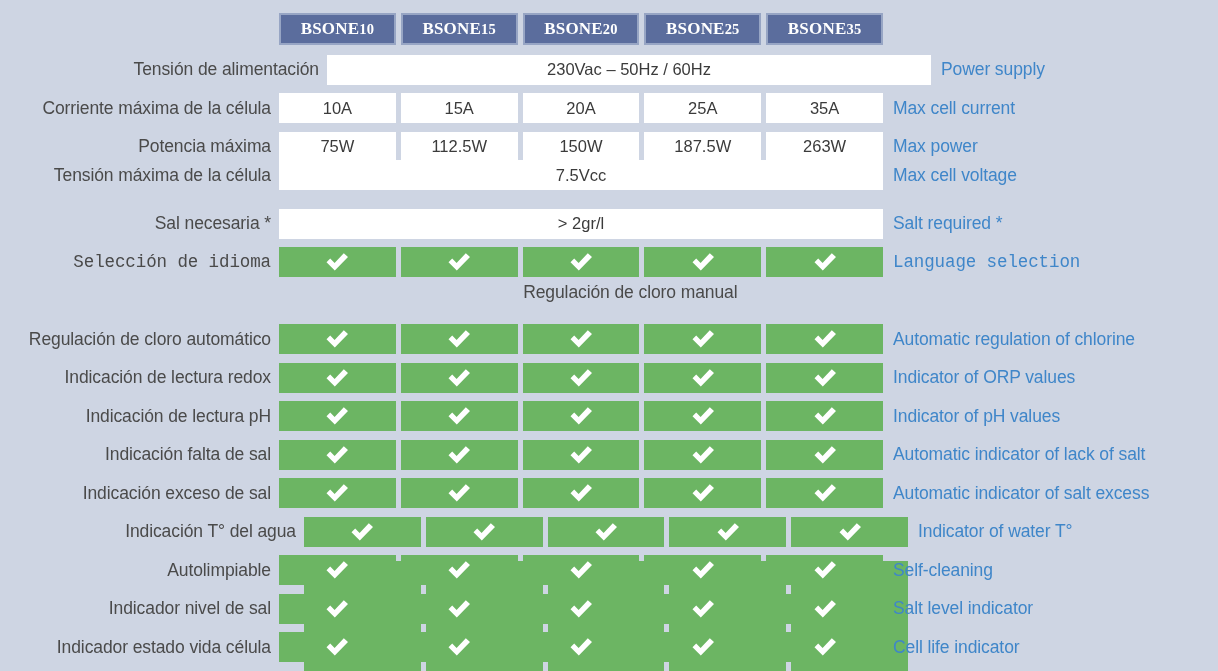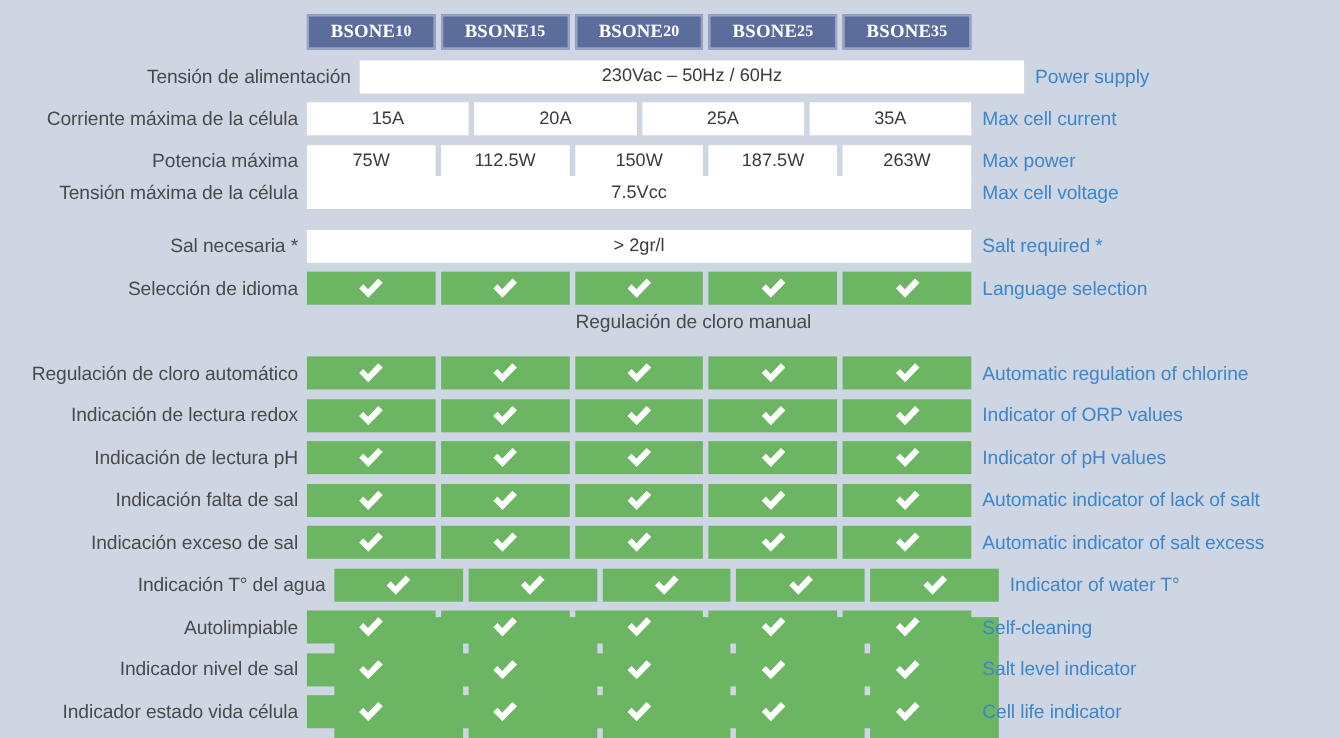--- a/index.html
+++ b/index.html
@@ -145,20 +145,21 @@
       <div class="row" style="top: 50.5px; padding-left: 48px;">
         <div class="label-es">Tensión de alimentación</div>
         <div class="cells">
           <div class="vcell span">230Vac – 50Hz / 60Hz</div>
         </div>
         <div class="label-en">Power supply</div>
       </div>
       <div class="row" style="top: 89px;">
         <div class="label-es">Corriente máxima de la célula</div>
         <div class="cells">
+          <div class="vcell">10A</div>
           <div class="vcell">15A</div>
           <div class="vcell">20A</div>
           <div class="vcell">25A</div>
           <div class="vcell">35A</div>
         </div>
         <div class="label-en">Max cell current</div>
       </div>
       <div class="row" style="top: 127.5px;">
         <div class="label-es">Potencia máxima</div>
         <div class="cells">
@@ -177,21 +178,21 @@
         </div>
         <div class="label-en">Max cell voltage</div>
       </div>
       <div class="row" style="top: 204.5px;">
         <div class="label-es">Sal necesaria *</div>
         <div class="cells">
           <div class="vcell span">&gt; 2gr/l</div>
         </div>
         <div class="label-en">Salt required *</div>
       </div>
-      <div class="row" style="top: 243px;">
+      <div class="row" style="top: 243px; font-family: Liberation Mono, monospace;">
         <div class="label-es">Selección de idioma</div>
         <div class="cells">
           <div class="gcell">
             <span>
               <svg viewBox="0 0 26 22" class="check">
                 <path d="M2.5 11.2 L6.2 7.4 L10.6 11.9 L19.8 2.2 L24 6.0 L10.8 19.6 Z" fill="#ffffff"></path>
               </svg>
             </span>
           </div>
           <div class="gcell">

